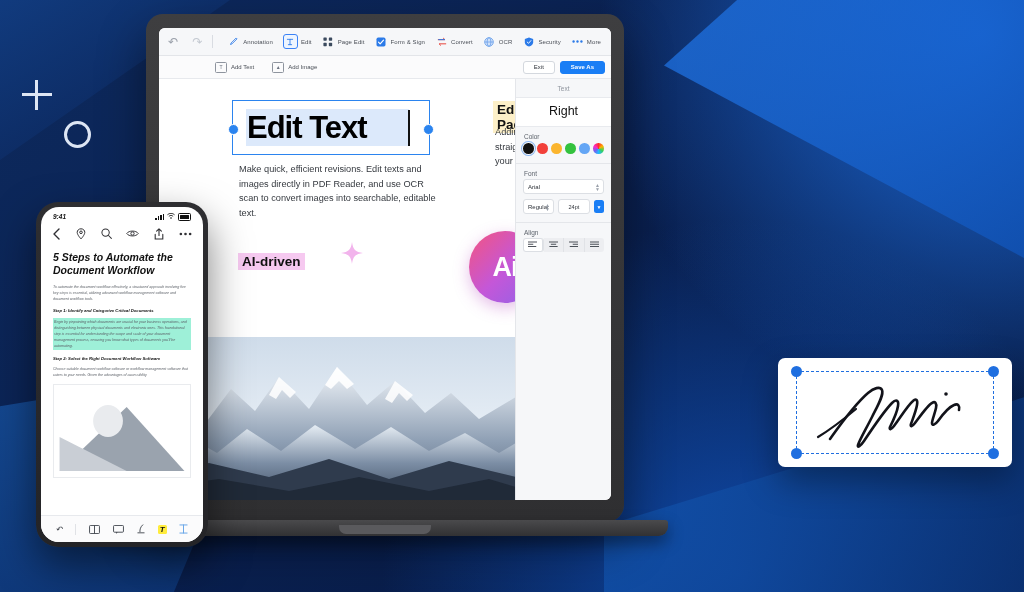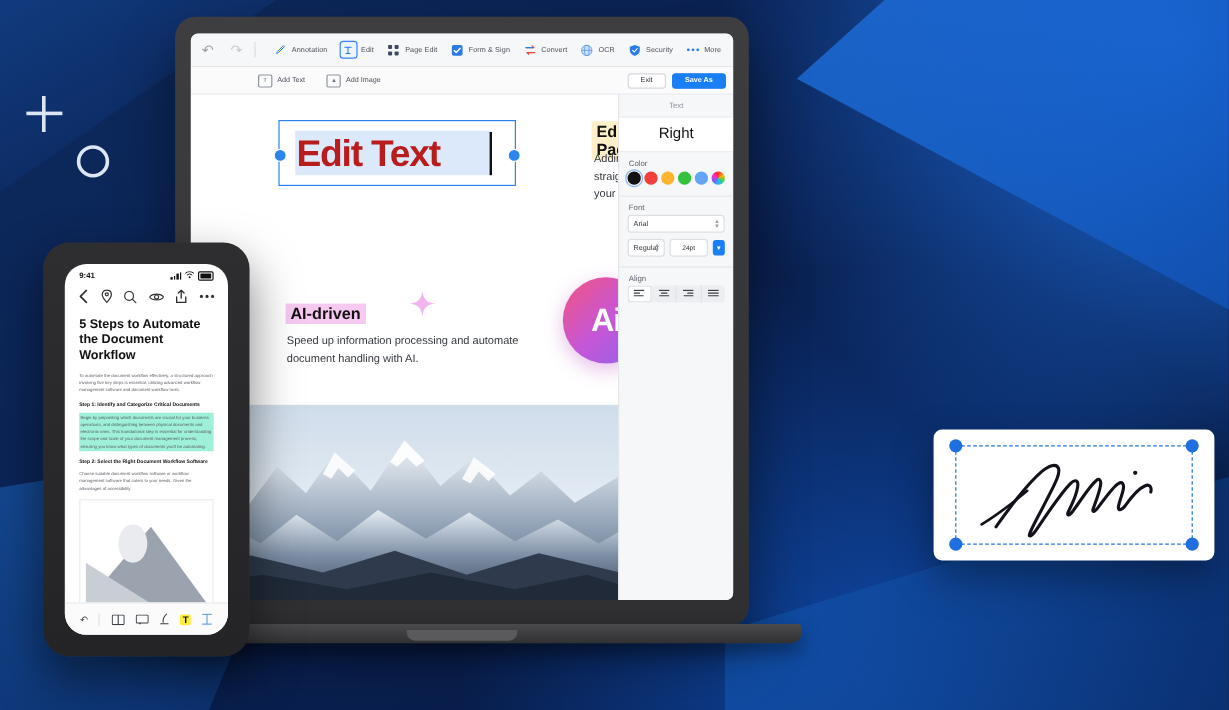--- a/index.html
+++ b/index.html
@@ -74,21 +74,21 @@
   .btn{font-size:6px;padding:2.5px 10px;border-radius:3px;cursor:pointer;border:1px solid #d4d8de;background:#fff;color:#2d3138;}
   .btn.primary{background:#1a7ef5;border-color:#1a7ef5;color:#fff;font-weight:bold;}
 
   
   .doc-wrap{position:relative;display:flex;height:423px;}
   .doc{position:relative;width:357px;background:#fff;overflow:hidden;}
 
   .edit-box{position:absolute;left:73px;top:21px;width:198px;height:55px;
             border:1.5px solid #2b84ef;box-sizing:border-box;background:#fff;}
   .edit-box .hl{position:absolute;left:13px;top:8px;right:20px;bottom:8px;background:#dce9fb;}
-  .edit-box .txt{position:absolute;left:14px;top:8px;font-size:31px;font-weight:bold;color:#b91c1c;letter-spacing:-1px;line-height:38px;}
+  .edit-box .txt{position:absolute;left:14px;top:8px;font-size:31px;font-weight:bold;color:#000000;letter-spacing:-1px;line-height:38px;}
   .caret{position:absolute;left:175px;top:9px;width:1.6px;height:36px;background:#111;}
   .handle{position:absolute;width:9px;height:9px;border-radius:50%;background:#2b84ef;border:1.5px solid #fff;}
   .h-l{left:-5px;top:23px;}
   .h-r{right:-5px;top:23px;}
 
   .para{position:absolute;font-size:9.2px;line-height:14.6px;color:#35393f;}
   .heading{position:absolute;font-size:13.5px;font-weight:bold;color:#111;padding:1px 4px;}
   .hl-yellow{background:#fdf0c8;}
   .hl-pink{background:#f6c9f0;}
 
@@ -127,22 +127,22 @@
      display:flex;align-items:center;justify-content:center;font-size:5.5px;color:#2d3138;}
   .sizeblue{width:11px;height:13px;background:#1a7ef5;border-radius:2.5px;display:flex;align-items:center;justify-content:center;color:#fff;font-size:5px;}
   .align-row{display:flex;padding:0 7px 6px;gap:0;}
   .align-btn{flex:1;height:14px;background:#edeef1;display:flex;align-items:center;justify-content:center;cursor:pointer;border-right:1px solid #e0e2e6;}
   .align-btn:first-child{border-radius:3px 0 0 3px;}
   .align-btn:last-child{border-radius:0 3px 3px 0;border-right:none;}
   .align-btn.sel{background:#fff;box-shadow:0 0 0 1px #dcdfe4 inset;border-radius:3px;}
 
   
   .phone{position:absolute;left:36px;top:202px;width:172px;height:345px;
-     background:linear-gradient(180deg,#2e2e31,#242427);border-radius:22px;padding:18px;box-sizing:border-box;
-     box-shadow:0 18px 40px rgba(0,0,0,.5);}
+     background:linear-gradient(180deg,#2e2e31,#242427);border-radius:22px;padding:5px;box-sizing:border-box;
+     box-shadow:0 18px 40px rgba(0,0,0,.5);font-style:italic;}
   .phone-scr{position:relative;width:100%;height:100%;background:#fff;border-radius:18px;overflow:hidden;}
   .ph-status{display:flex;justify-content:space-between;align-items:center;padding:6px 12px 2px;font-size:6.5px;font-weight:bold;color:#111;}
   .ph-sig{display:flex;align-items:center;gap:3px;}
   .ph-bars{display:flex;align-items:flex-end;gap:1px;height:6px;}
   .ph-bars i{width:1.5px;background:#111;display:block;}
   .ph-batt{width:11px;height:5.5px;border:1px solid #111;border-radius:1.5px;position:relative;}
   .ph-batt::after{content:"";position:absolute;inset:1px;background:#111;border-radius:.5px;}
   .ph-nav{display:flex;align-items:center;justify-content:space-between;padding:5px 11px 6px;}
   .ph-nav .ni{color:#2f2f33;display:flex;align-items:center;}
   .ph-doc{padding:5px 12px 0;}
@@ -296,31 +296,31 @@
           <div class="doc">
 
             <div class="edit-box">
               <div class="hl"></div>
               <div class="txt">Edit Text</div>
               <div class="caret"></div>
               <div class="handle h-l"></div>
               <div class="handle h-r"></div>
             </div>
 
+            <div class="para" style="left:80px;top:83px;width:200px;">Make quick, efficient revisions. Edit texts and images directly in PDF Reader, and use OCR scan to convert images into searchable, editable text.</div>
 
             <div class="heading hl-yellow" style="left:334px;top:22px;">Edit Pages</div>
             <div class="para" style="left:336px;top:46px;width:207px;">Adding, removing, or inserting pages is straightforward. Merge or split PDF files to suit your needs.</div>
 
             <div class="heading hl-pink" style="left:79px;top:174px;">AI-driven</div>
             <div class="sparkle" style="left:182px;top:163px;">
               <svg width="22" height="22" viewBox="0 0 22 22">
                   <path d="M11 0 C12 7.6 14.4 10 22 11 C14.4 12 12 14.4 11 22 C10 14.4 7.6 12 0 11 C7.6 10 10 7.6 11 0Z" fill="#f2b4ec"></path>
                 </svg>
             </div>
-            <div class="para" style="left:80px;top:198px;width:227px;">Speed up information processing and automate document handling with AI.</div>
 
             <div class="ai-badge" style="left:310px;top:152px;">
               <span class="ai-t">Ai</span>
 
             </div>
 
             <div class="mountain">
               <svg width="357" height="165" viewBox="0 0 357 165" preserveAspectRatio="none">
                 <defs>
                   <linearGradient id="sky" x1="0" y1="0" x2="0" y2="1">

